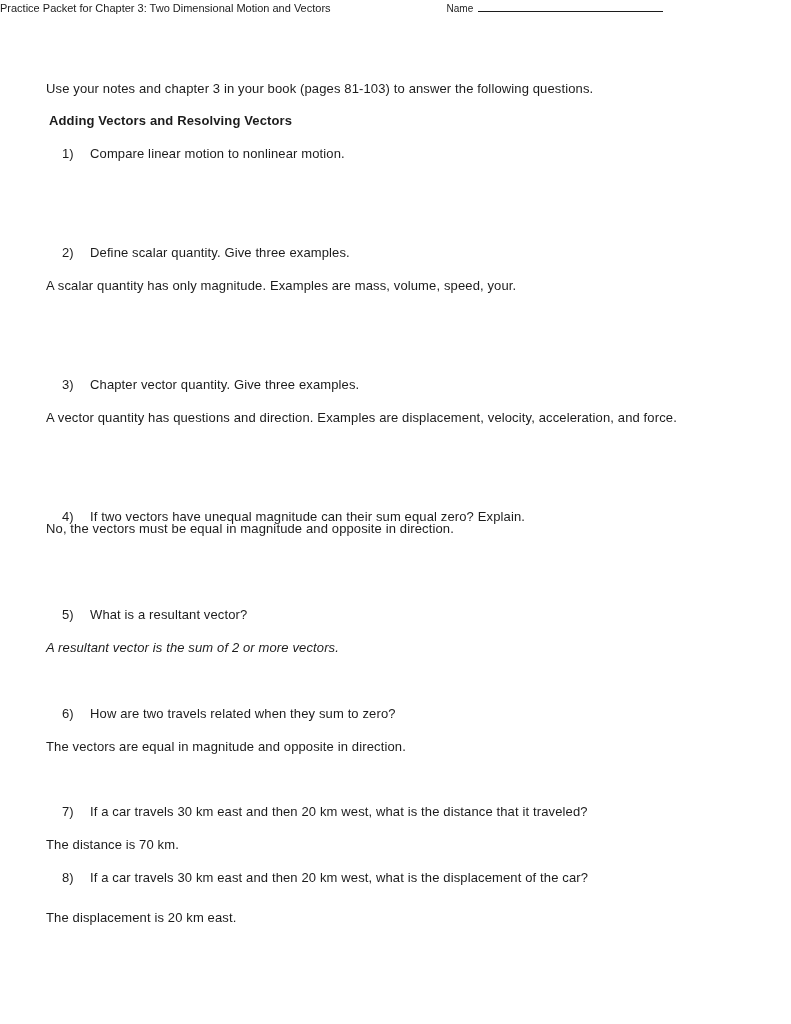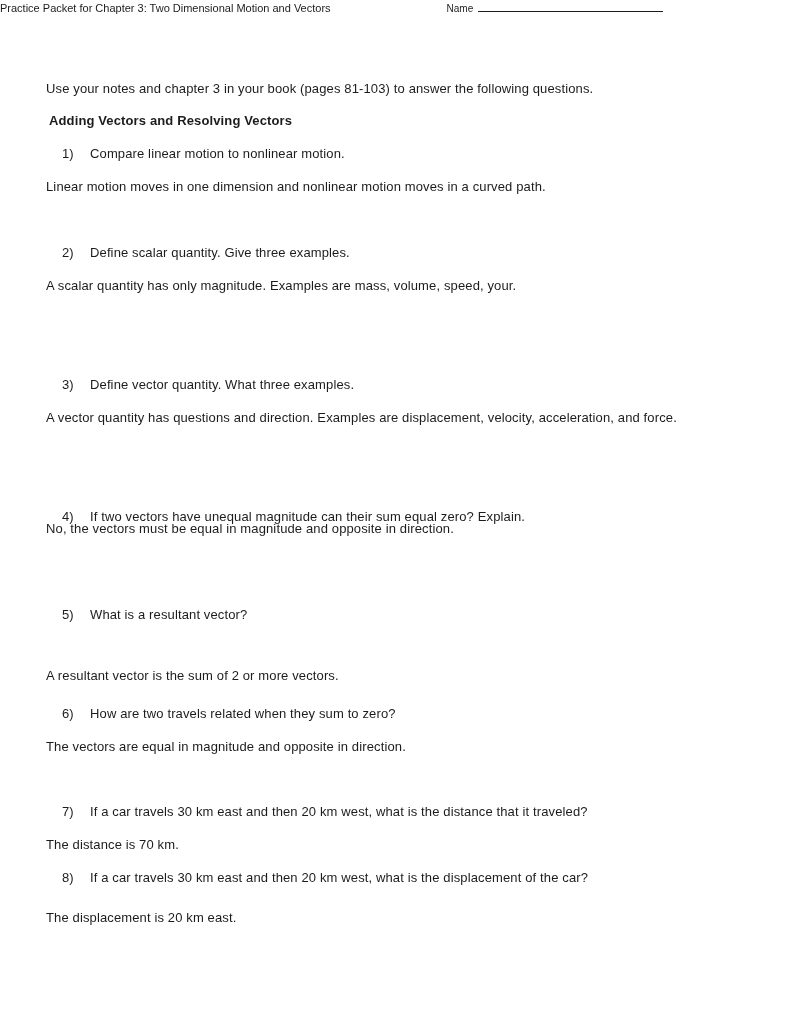--- a/index.html
+++ b/index.html
@@ -94,45 +94,44 @@
   </div>
 
   <div class="line instruction">Use your notes and chapter 3 in your book (pages 81-103) to answer the following questions.</div>
 
   <div class="line section-heading">Adding Vectors and Resolving Vectors</div>
 
   <div class="line question" style="top:146px;">
     <span class="q-num">1)</span>
     <span class="q-text">Compare linear motion to nonlinear motion.</span>
   </div>
-  <div class="line answer" style="top:179px;">Linear motion moves in one dimension and nonlinear motion moves in a curved path.</div>
 
   <div class="line question" style="top:245px;">
     <span class="q-num">2)</span>
     <span class="q-text">Define scalar quantity. Give three examples.</span>
   </div>
   <div class="line answer" style="top:278px;">A scalar quantity has only magnitude. Examples are mass, volume, speed, your.</div>
 
   <div class="line question" style="top:377px;">
     <span class="q-num">3)</span>
-    <span class="q-text">Define vector quantity. What three examples.</span>
+    <span class="q-text">Chapter vector quantity. Give three examples.</span>
   </div>
   <div class="line answer" style="top:410px;">A vector quantity has questions and direction. Examples are displacement, velocity, acceleration, and force.</div>
 
   <div class="line question" style="top:509px;">
     <span class="q-num">4)</span>
     <span class="q-text">If two vectors have unequal magnitude can their sum equal zero? Explain.</span>
   </div>
   <div class="line answer" style="top:521px;">No, the vectors must be equal in magnitude and opposite in direction.</div>
 
   <div class="line question" style="top:607px;">
     <span class="q-num">5)</span>
     <span class="q-text">What is a resultant vector?</span>
   </div>
-  <div class="line answer" style="top:668px;">A resultant vector is the sum of 2 or more vectors.</div>
+  <div class="line answer" style="top:640px;font-style:italic;">A resultant vector is the sum of 2 or more vectors.</div>
 
   <div class="line question" style="top:706px;">
     <span class="q-num">6)</span>
     <span class="q-text">How are two travels related when they sum to zero?</span>
   </div>
   <div class="line answer" style="top:739px;">The vectors are equal in magnitude and opposite in direction.</div>
 
   <div class="line question" style="top:804px;">
     <span class="q-num">7)</span>
     <span class="q-text">If a car travels 30 km east and then 20 km west, what is the distance that it traveled?</span>

